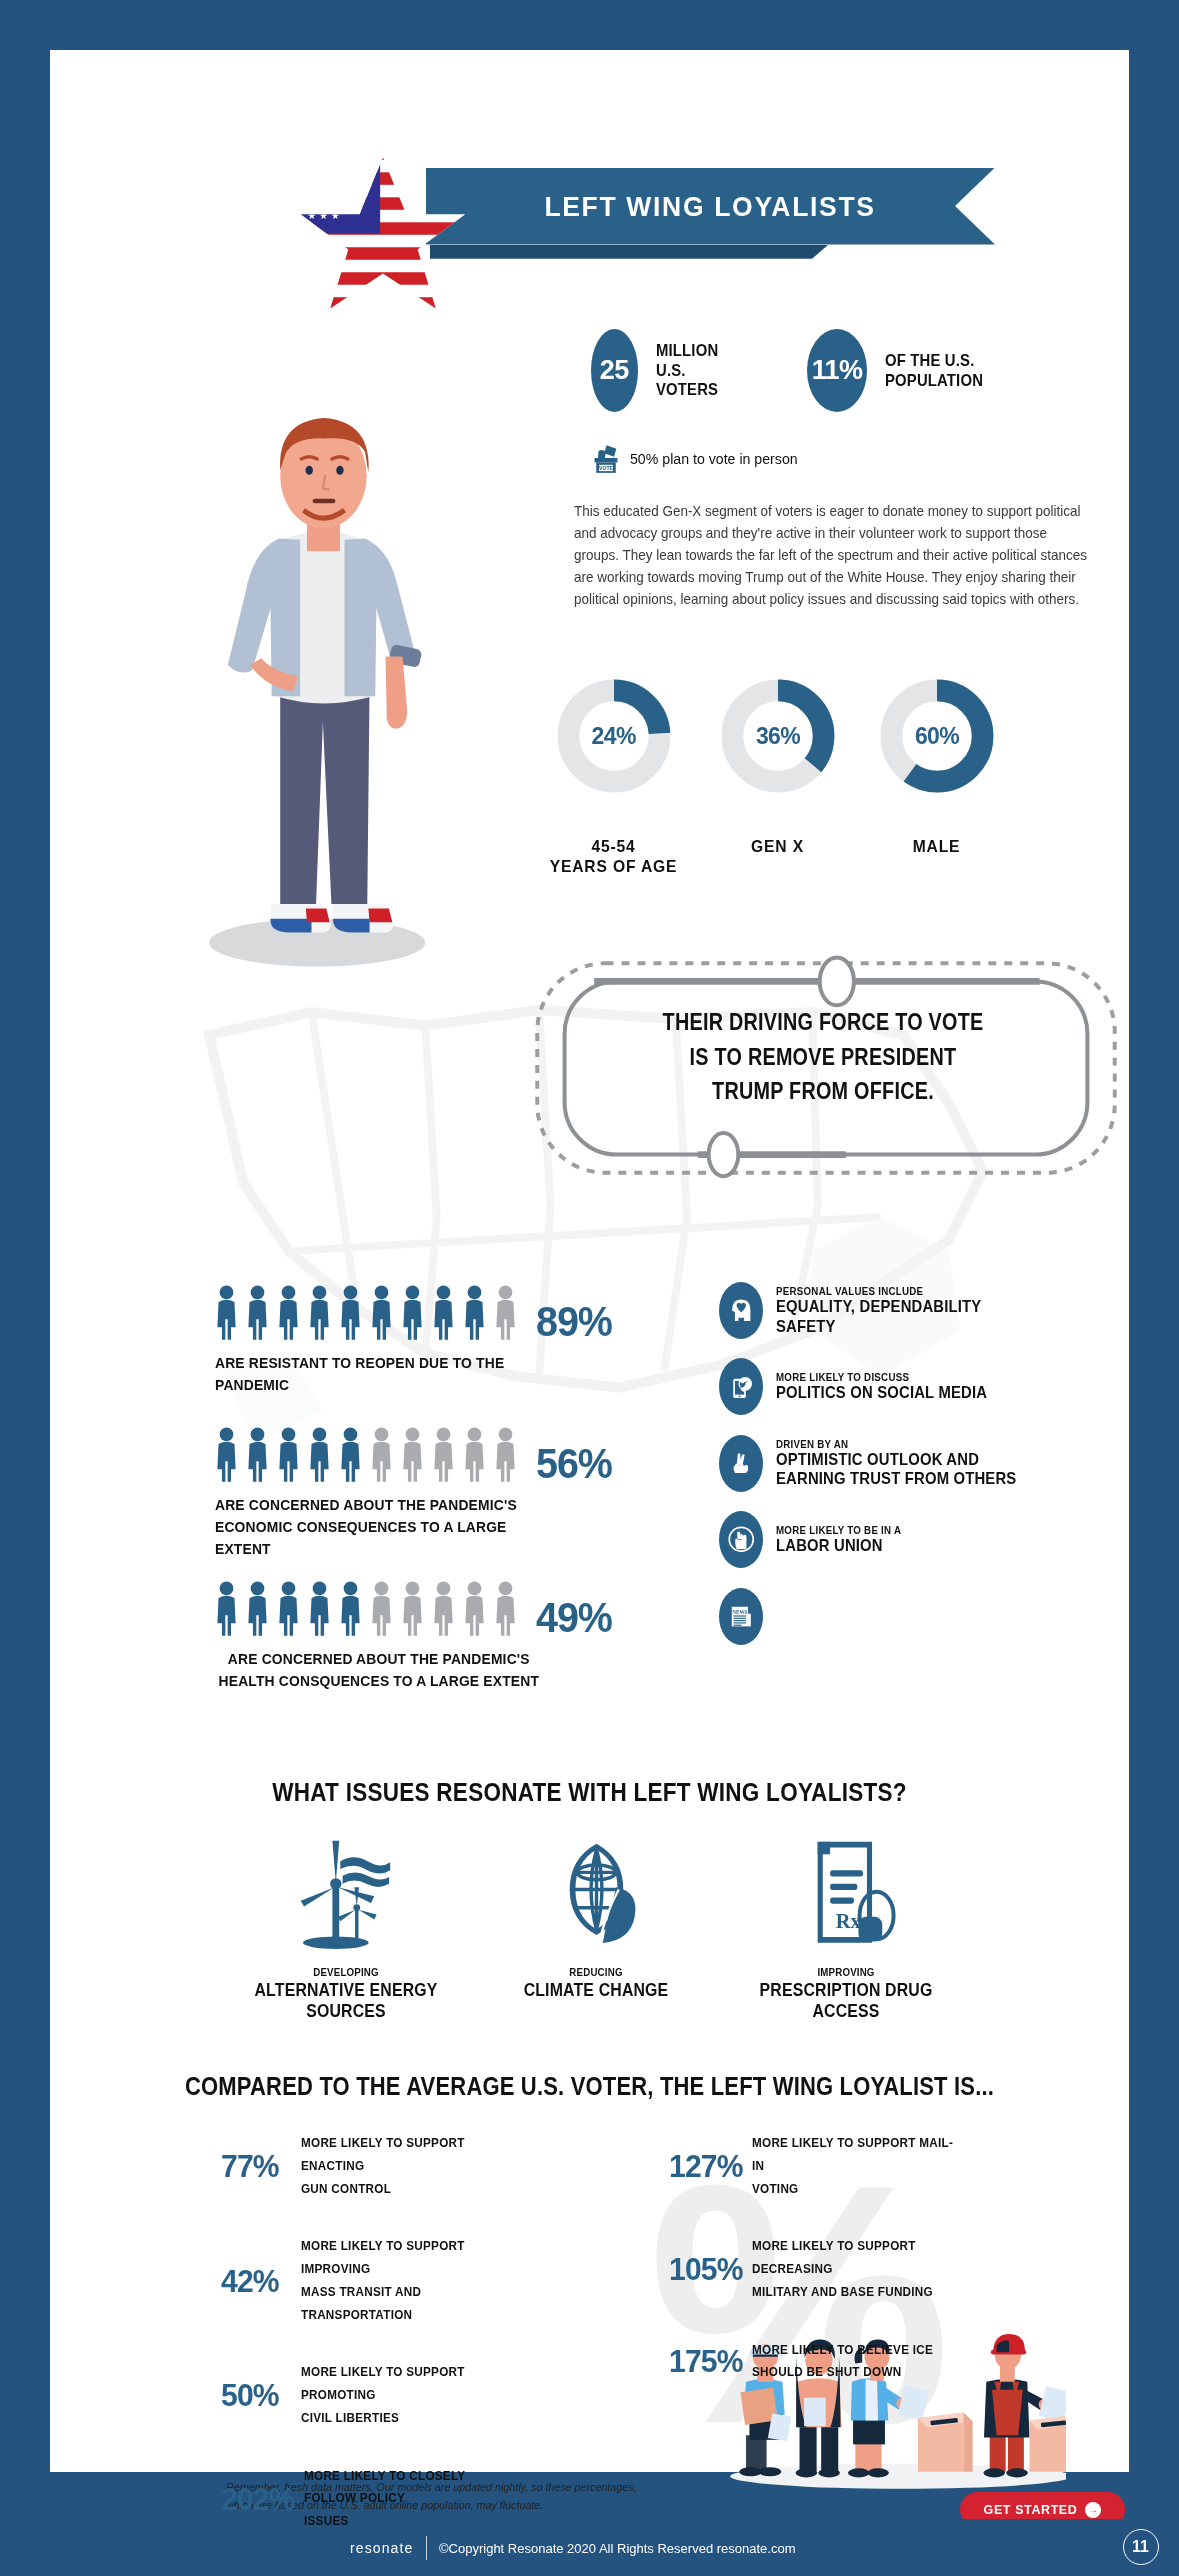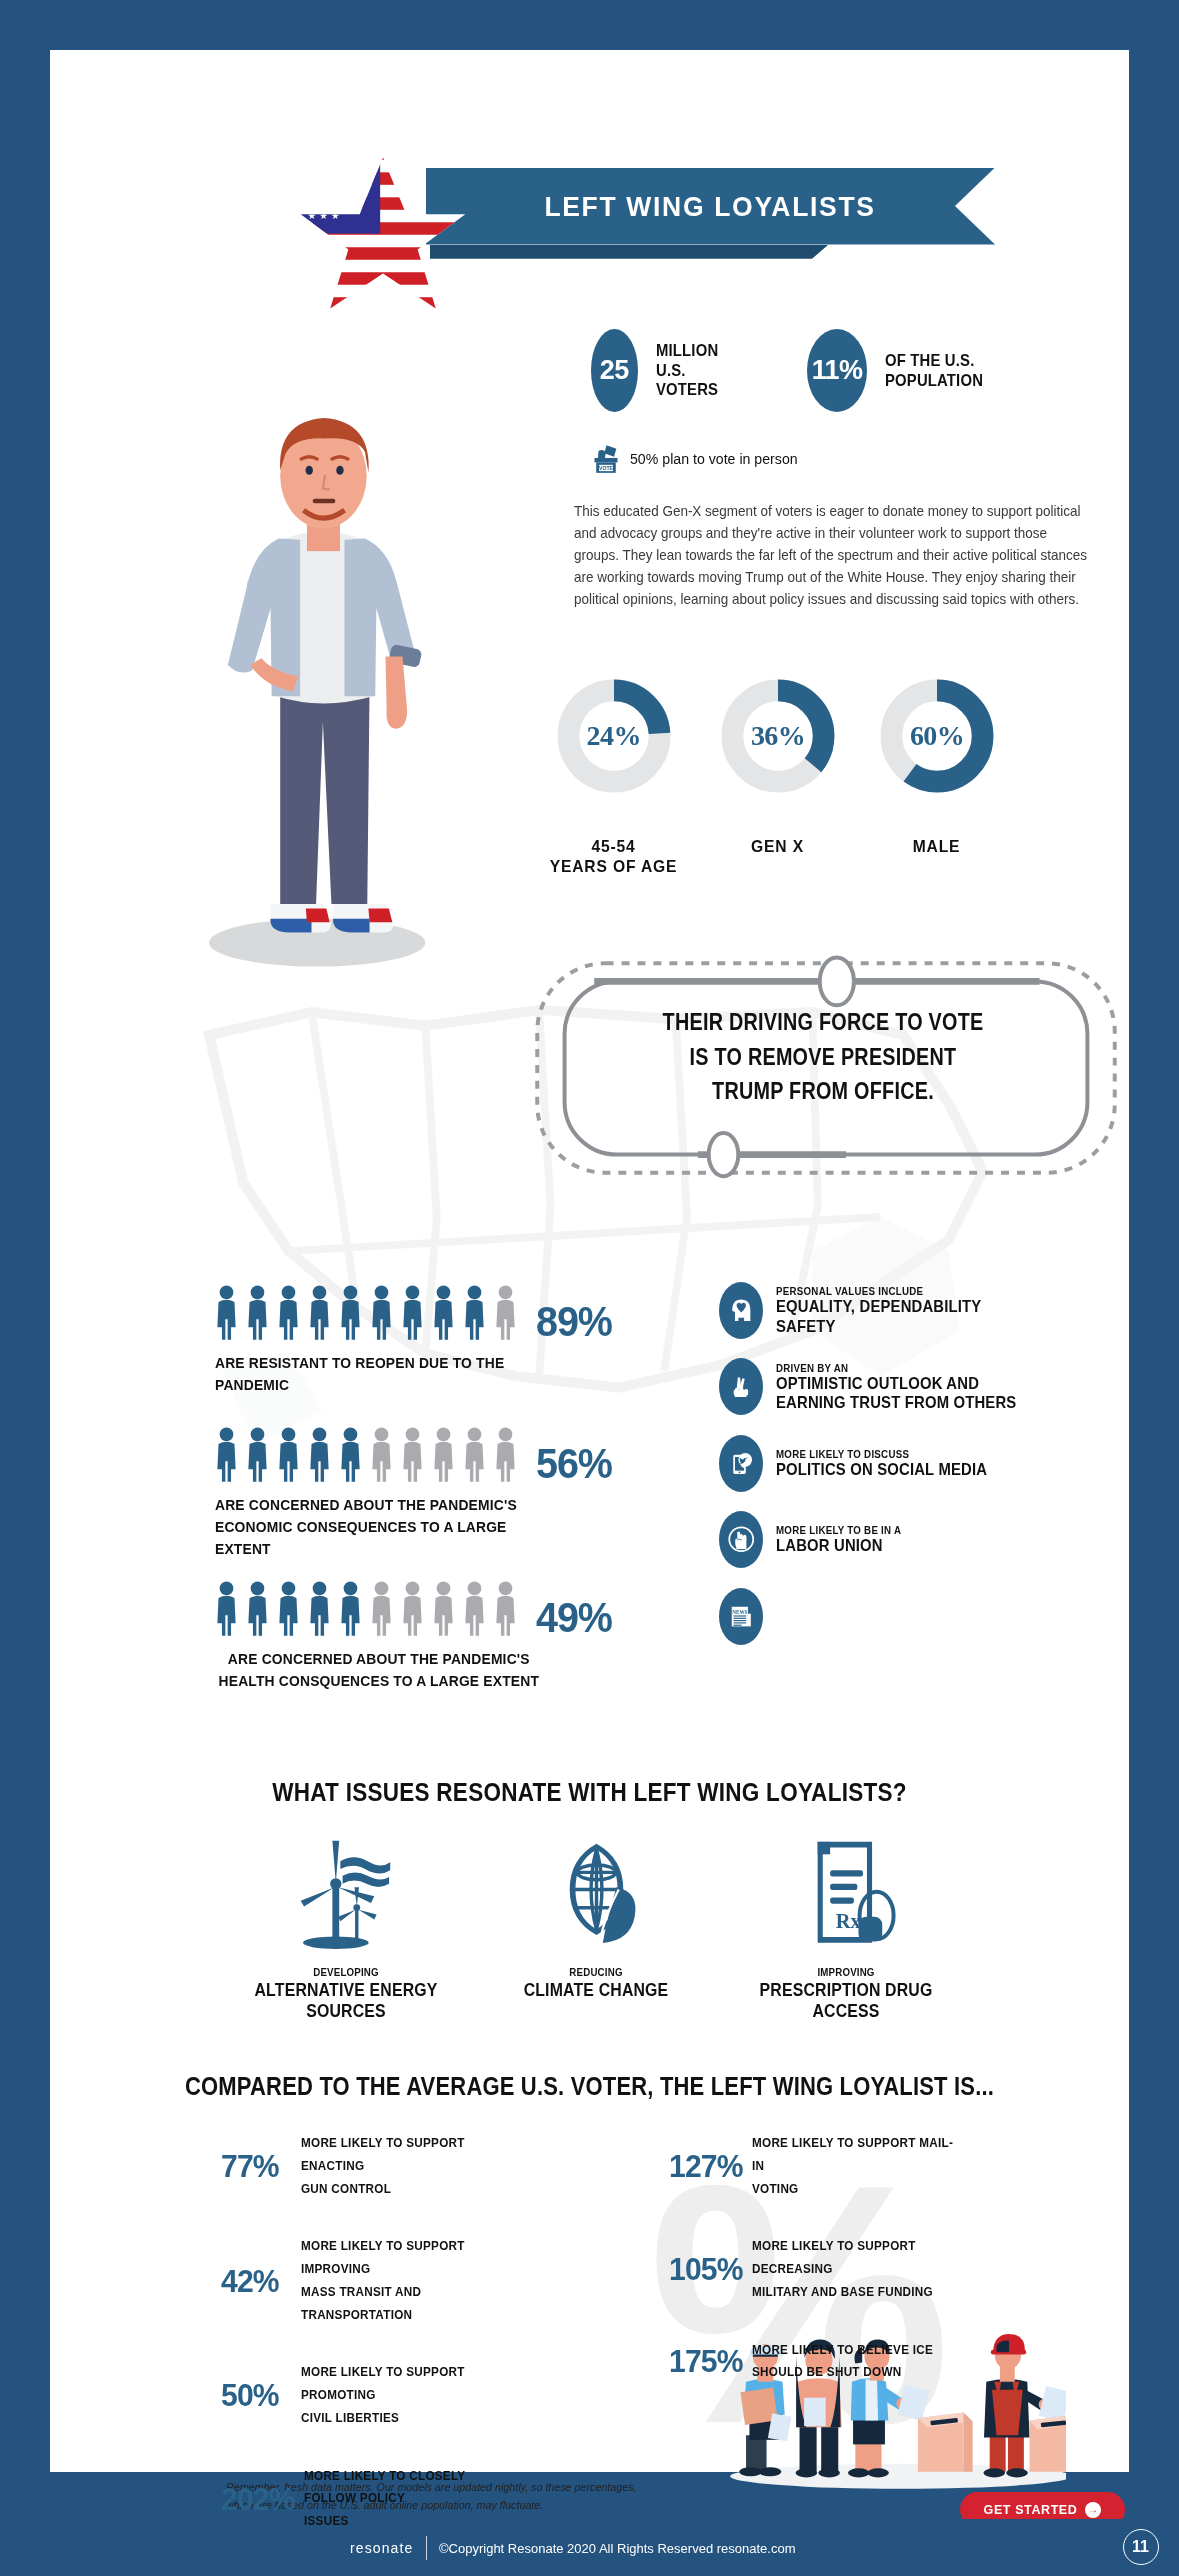--- a/index.html
+++ b/index.html
@@ -75,22 +75,22 @@
     font-size:14.2px; line-height:1.55; color:#3a3a3a;
     font-family:"Liberation Sans Narrow","Liberation Sans",sans-serif;
     transform:scaleX(.95); transform-origin:left top;
   }
   
   .donuts { position:absolute; left:501px; top:629px; width:569px; height:228px; }
   .donut { position:absolute; width:114px; height:114px; }
   .donut svg { width:114px; height:114px; display:block; }
   .donut .val {
     position:absolute; inset:0; display:flex; align-items:center; justify-content:center;
-    font-size:28px; font-weight:bold; color:#2a6189;
-    font-family:Liberation Serif, serif;
+    font-size:23px; font-weight:bold; color:#2a6189;
+    font-family:Liberation Sans, sans-serif;
     letter-spacing:-0.6px;
   }
   .donut-cap {
     position:absolute; width:159px; text-align:center;
     font-size:17px; font-weight:bold; color:#111; line-height:1.2;
     font-family:"Liberation Sans Narrow","Liberation Sans",sans-serif;
     letter-spacing:0.9px; transform:scaleX(.92);
   }
   
   .quotewrap { position:absolute; left:477px; top:904px; width:598px; height:228px; }
@@ -513,48 +513,48 @@
         </div>
         <div class="itexts">
           <div class="ismall">PERSONAL VALUES INCLUDE</div>
           <div class="ibig">EQUALITY, DEPENDABILITY<br>SAFETY</div>
         </div>
       </div>
 
       <div class="iconitem">
         <div class="ibadge">
           <svg width="28.5" height="28.5" viewBox="0 0 50 50" fill="#ffffff">
+            <rect x="11" y="10" width="22" height="34" rx="3"></rect>
+            <rect x="14" y="14" width="16" height="24" fill="#2a6189"></rect>
+            <circle cx="22" cy="41" r="1.7" fill="#2a6189"></circle>
+            <circle cx="32" cy="19" r="12"></circle>
+            <path d="M24 30 L30 26 L31 34 Z"></path>
+            <path d="M37 15 q-2 1.4-3.2 1.6 a2.7 2.7 0 0 0-4.7 1.9 q-4-0.2-6.5-3.1 a2.7 2.7 0 0 0 0.8 3.6 q-1 0-1.6-0.4 a2.7 2.7 0 0 0 2.2 2.7 q-0.8 0.2-1.6 0.1 a2.7 2.7 0 0 0 2.5 1.9 a5.5 5.5 0 0 1-4 1.1 a7.8 7.8 0 0 0 11.9-6.9 q0.8-0.6 1.5-1.6 q-0.7 0.3-1.5 0.4 q0.9-0.5 1.2-1.3 Z" fill="#2a6189"></path>
+          </svg>
+        </div>
+        <div class="itexts">
+          <div class="ismall">MORE LIKELY TO DISCUSS</div>
+          <div class="ibig">POLITICS ON SOCIAL MEDIA</div>
+        </div>
+      </div>
+
+      <div class="iconitem">
+        <div class="ibadge">
+          <svg width="28.5" height="28.5" viewBox="0 0 50 50" fill="#ffffff">
             <path d="M19 8 L23 8 L25 28 L17 28 Z"></path>
             <path d="M27 9 L31 10 L27 30 L21 28 Z"></path>
             <rect x="14" y="26" width="7" height="14" rx="3"></rect>
             <rect x="22" y="26" width="7" height="14" rx="3"></rect>
             <rect x="30" y="28" width="7" height="12" rx="3"></rect>
             <path d="M12 30 Q10 36 14 42 L34 42 L34 30 Z"></path>
           </svg>
         </div>
         <div class="itexts">
           <div class="ismall">DRIVEN BY AN</div>
           <div class="ibig">OPTIMISTIC OUTLOOK AND<br>EARNING TRUST FROM OTHERS</div>
-        </div>
-      </div>
-
-      <div class="iconitem">
-        <div class="ibadge">
-          <svg width="28.5" height="28.5" viewBox="0 0 50 50" fill="#ffffff">
-            <rect x="11" y="10" width="22" height="34" rx="3"></rect>
-            <rect x="14" y="14" width="16" height="24" fill="#2a6189"></rect>
-            <circle cx="22" cy="41" r="1.7" fill="#2a6189"></circle>
-            <circle cx="32" cy="19" r="12"></circle>
-            <path d="M24 30 L30 26 L31 34 Z"></path>
-            <path d="M37 15 q-2 1.4-3.2 1.6 a2.7 2.7 0 0 0-4.7 1.9 q-4-0.2-6.5-3.1 a2.7 2.7 0 0 0 0.8 3.6 q-1 0-1.6-0.4 a2.7 2.7 0 0 0 2.2 2.7 q-0.8 0.2-1.6 0.1 a2.7 2.7 0 0 0 2.5 1.9 a5.5 5.5 0 0 1-4 1.1 a7.8 7.8 0 0 0 11.9-6.9 q0.8-0.6 1.5-1.6 q-0.7 0.3-1.5 0.4 q0.9-0.5 1.2-1.3 Z" fill="#2a6189"></path>
-          </svg>
-        </div>
-        <div class="itexts">
-          <div class="ismall">MORE LIKELY TO DISCUSS</div>
-          <div class="ibig">POLITICS ON SOCIAL MEDIA</div>
         </div>
       </div>
 
       <div class="iconitem">
         <div class="ibadge">
           <svg width="28.5" height="28.5" viewBox="0 0 50 50">
             <circle cx="25" cy="25" r="21" fill="none" stroke="#ffffff" stroke-width="3"></circle>
             <path d="M18 12 L23 12 L23 24 L18 24 Z" fill="#ffffff"></path>
             <rect x="22" y="16" width="6" height="12" rx="3" fill="#ffffff"></rect>
             <rect x="28" y="17" width="6" height="11" rx="3" fill="#ffffff"></rect>

